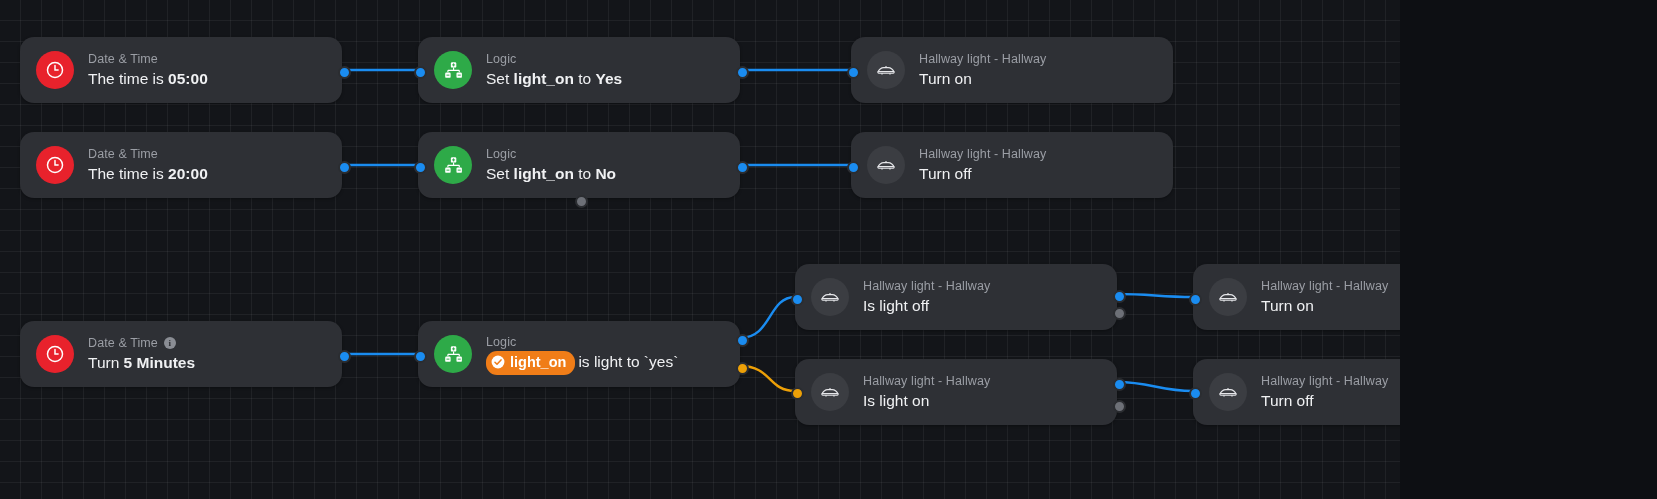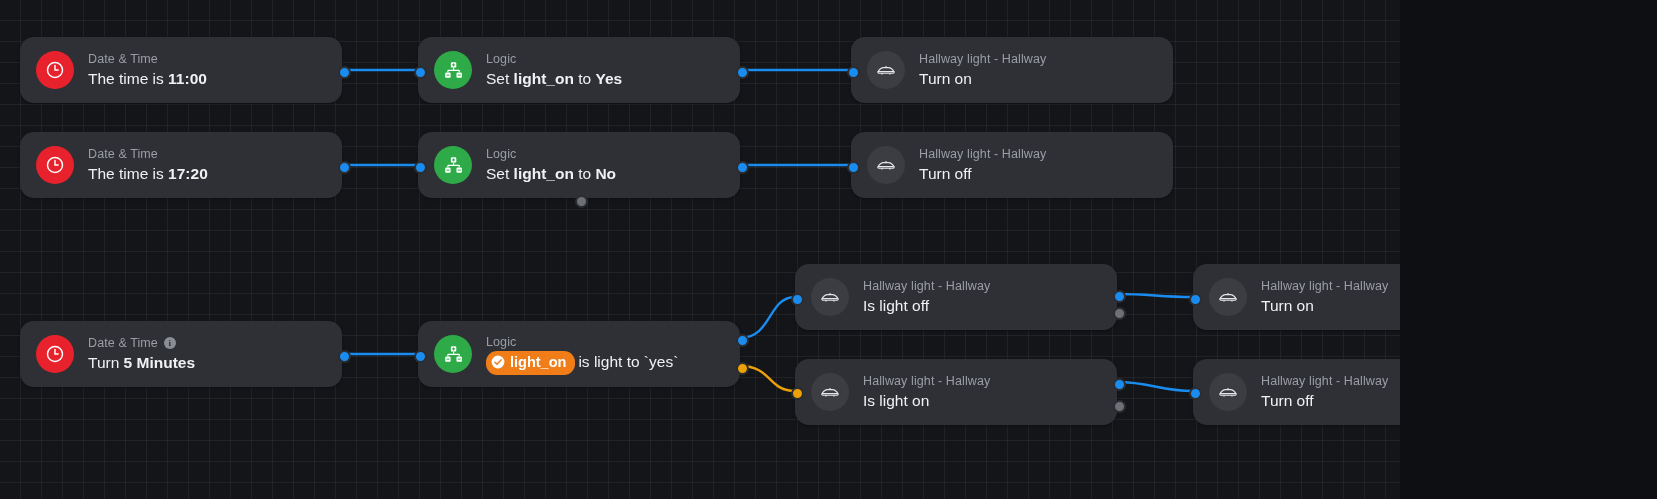--- a/index.html
+++ b/index.html
@@ -141,21 +141,21 @@
         <div class="icon-wrap icon-trigger">
           <svg width="22" height="22" viewBox="0 0 24 24" fill="none" stroke="#ffffff" stroke-width="1.6" stroke-linecap="round">
             <circle cx="12" cy="12" r="8.2"></circle>
             <path d="M12 7.2 L12 12 L15.4 12"></path>
           </svg>
         </div>
         <div class="text-wrap">
           <div class="node-sub">
             <span>Date &amp; Time</span>
           </div>
-          <div class="node-title"><span>The time is </span><b>11:00</b></div>
+          <div class="node-title"><span>The time is </span><b>05:00</b></div>
         </div>
       </div>
       <div class="node" style="left: 418px; top: 37px; width: 322px; height: 66px;">
         <div class="icon-wrap icon-logic">
           <svg width="21" height="21" viewBox="0 0 24 24">
             <rect x="9" y="2.5" width="6.2" height="6.2" rx="1.4" fill="#ffffff"></rect>
             <path d="M12.1 4.3 v2.6 M10.8 5.6 h2.6" stroke="#2eaa48" stroke-width="1.1" stroke-linecap="round"></path>
             <path d="M12.1 8.7 v3.1 M5.6 11.8 h13 M5.6 11.8 v2.2 M18.6 11.8 v2.2" stroke="#ffffff" stroke-width="1.3" fill="none"></path>
             <rect x="2.5" y="14.2" width="6.2" height="6.2" rx="1.4" fill="#ffffff"></rect>
             <path d="M4.4 17.3 h2.5" stroke="#2eaa48" stroke-width="1.1" stroke-linecap="round"></path>
@@ -190,21 +190,21 @@
         <div class="icon-wrap icon-trigger">
           <svg width="22" height="22" viewBox="0 0 24 24" fill="none" stroke="#ffffff" stroke-width="1.6" stroke-linecap="round">
             <circle cx="12" cy="12" r="8.2"></circle>
             <path d="M12 7.2 L12 12 L15.4 12"></path>
           </svg>
         </div>
         <div class="text-wrap">
           <div class="node-sub">
             <span>Date &amp; Time</span>
           </div>
-          <div class="node-title"><span>The time is </span><b>17:20</b></div>
+          <div class="node-title"><span>The time is </span><b>20:00</b></div>
         </div>
       </div>
       <div class="node" style="left: 418px; top: 132px; width: 322px; height: 66px;">
         <div class="icon-wrap icon-logic">
           <svg width="21" height="21" viewBox="0 0 24 24">
             <rect x="9" y="2.5" width="6.2" height="6.2" rx="1.4" fill="#ffffff"></rect>
             <path d="M12.1 4.3 v2.6 M10.8 5.6 h2.6" stroke="#2eaa48" stroke-width="1.1" stroke-linecap="round"></path>
             <path d="M12.1 8.7 v3.1 M5.6 11.8 h13 M5.6 11.8 v2.2 M18.6 11.8 v2.2" stroke="#ffffff" stroke-width="1.3" fill="none"></path>
             <rect x="2.5" y="14.2" width="6.2" height="6.2" rx="1.4" fill="#ffffff"></rect>
             <path d="M4.4 17.3 h2.5" stroke="#2eaa48" stroke-width="1.1" stroke-linecap="round"></path>

